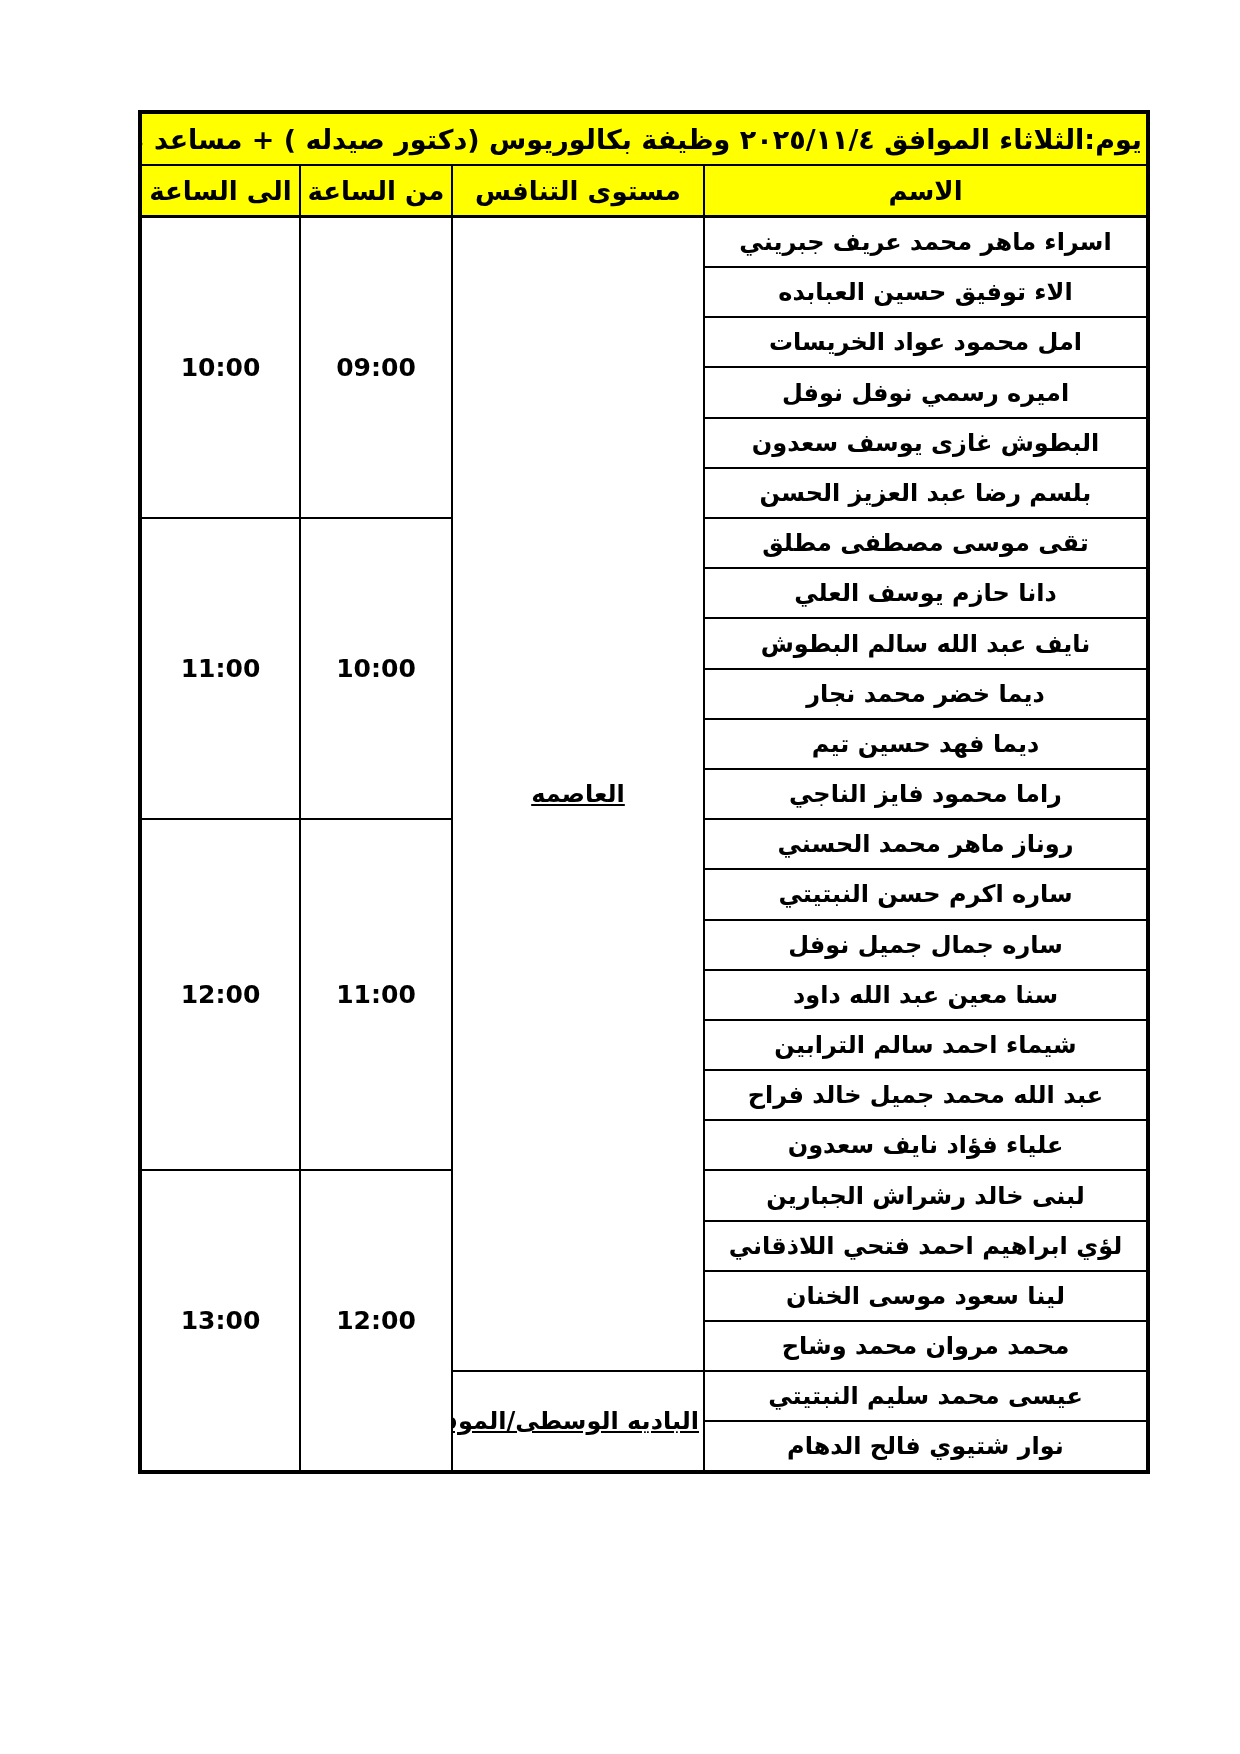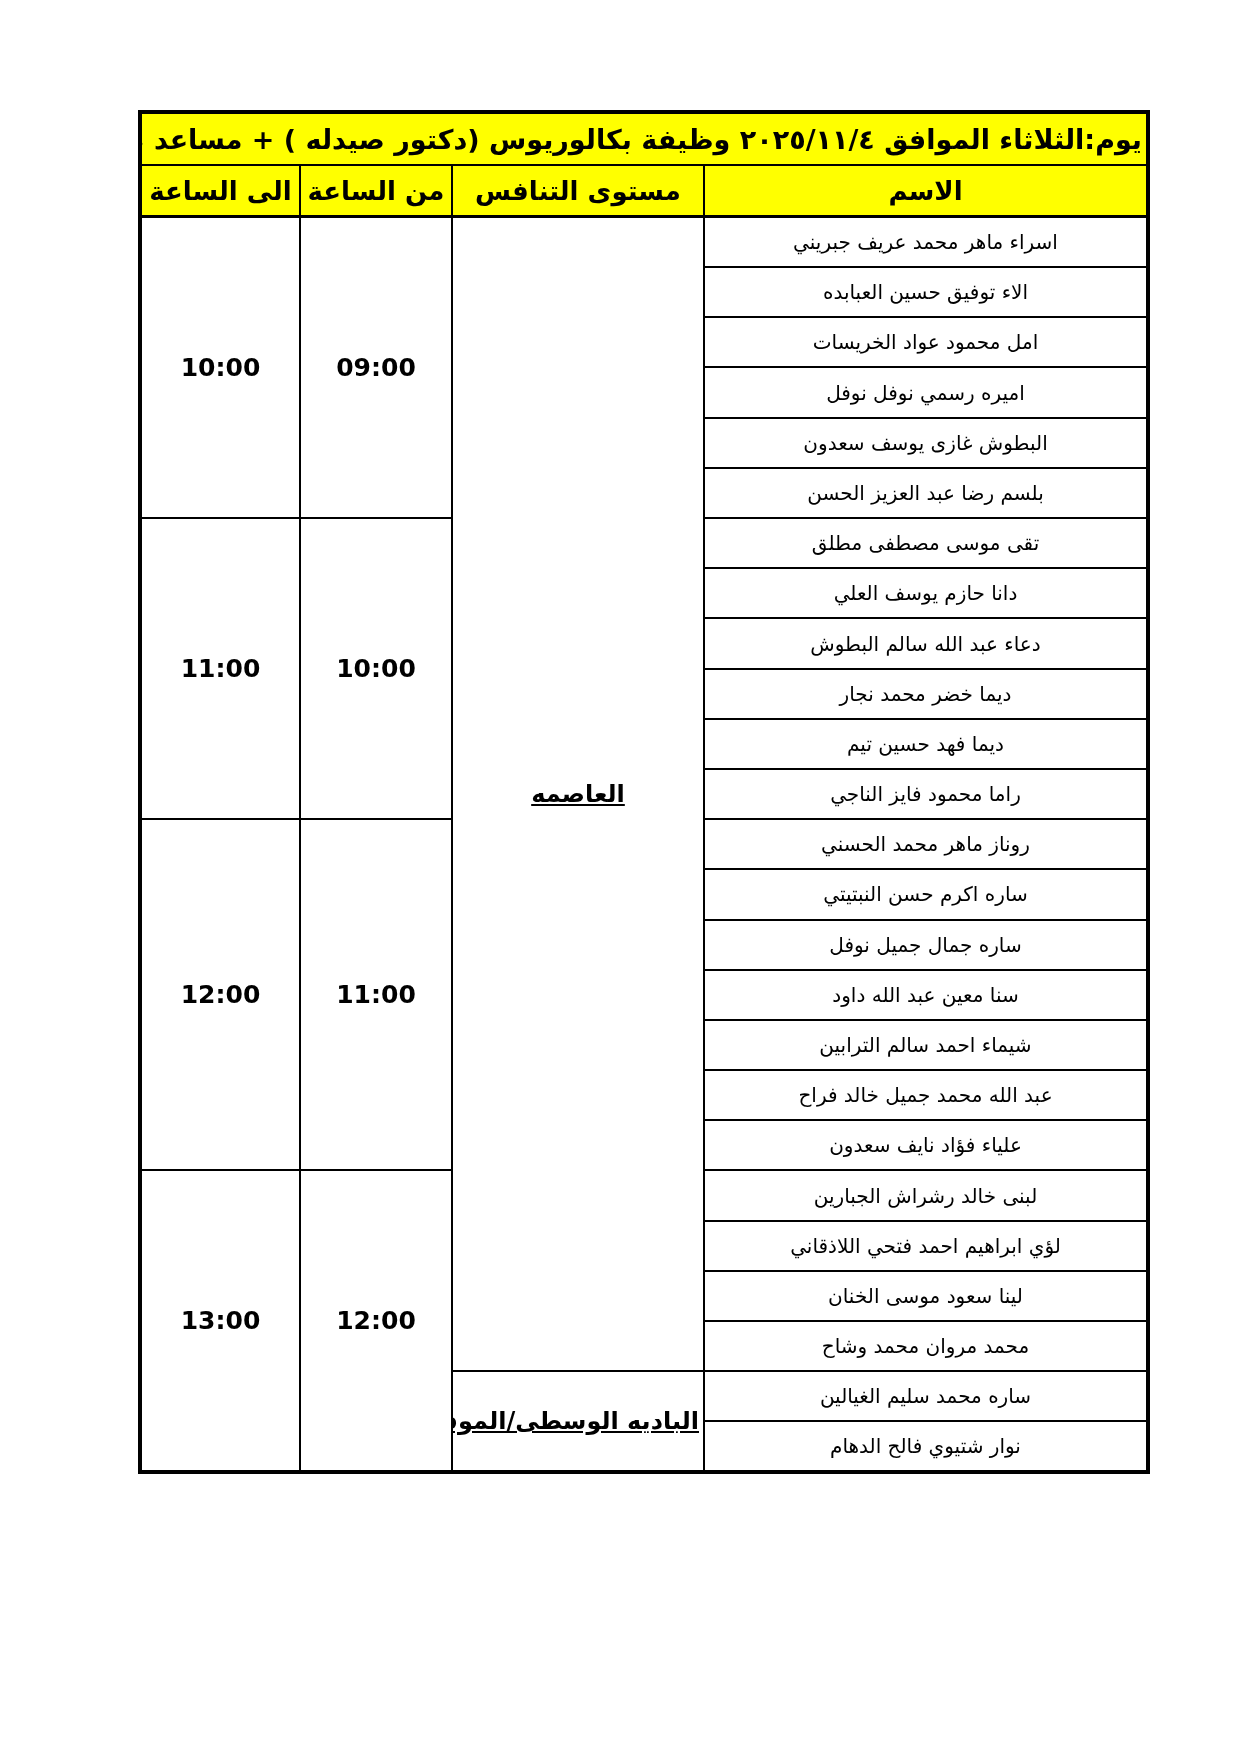--- a/index.html
+++ b/index.html
@@ -36,22 +36,22 @@
   }
   tr.header-row th {
     height: 49px;
     background: #ffff00;
     font-size: 26px;
     font-weight: bold;
     border-bottom: 3px solid #000000;
   }
   tr.body-row { height: 50px; }
   td.name-cell {
-    font-size: 20px;
-    font-weight: normal;
+    font-size: 24px;
+    font-weight: bold;
   }
   td.comp-cell {
     font-size: 24px;
     font-weight: bold;
     text-decoration: underline;
   }
   td.time-cell {
     font-size: 25px;
     font-weight: bold;
     direction: ltr;
@@ -105,21 +105,21 @@
 
     <tr class="body-row">
       <td class="name-cell">تقى موسى مصطفى مطلق</td>
       <td class="time-cell" rowspan="6">10:00</td>
       <td class="time-cell" rowspan="6">11:00</td>
     </tr>
     <tr class="body-row">
       <td class="name-cell">دانا حازم يوسف العلي</td>
     </tr>
     <tr class="body-row">
-      <td class="name-cell">دعاء عبد الله سالم البطوش</td>
+      <td class="name-cell">نايف عبد الله سالم البطوش</td>
     </tr>
     <tr class="body-row">
       <td class="name-cell">ديما خضر محمد نجار</td>
     </tr>
     <tr class="body-row">
       <td class="name-cell">ديما فهد حسين تيم</td>
     </tr>
     <tr class="body-row">
       <td class="name-cell">راما محمود فايز الناجي</td>
     </tr>
@@ -156,21 +156,21 @@
     <tr class="body-row">
       <td class="name-cell">لؤي ابراهيم احمد فتحي اللاذقاني</td>
     </tr>
     <tr class="body-row">
       <td class="name-cell">لينا سعود موسى الخنان</td>
     </tr>
     <tr class="body-row">
       <td class="name-cell">محمد مروان محمد وشاح</td>
     </tr>
     <tr class="body-row">
-      <td class="name-cell">ساره محمد سليم الغيالين</td>
+      <td class="name-cell">عيسى محمد سليم النبتيتي</td>
       <td class="comp-cell" rowspan="2">الباديه الوسطى/الموقر</td>
     </tr>
     <tr class="body-row">
       <td class="name-cell">نوار شتيوي فالح الدهام</td>
     </tr>
   </tbody>
     </table>
 </div>
 
 </body></html>

